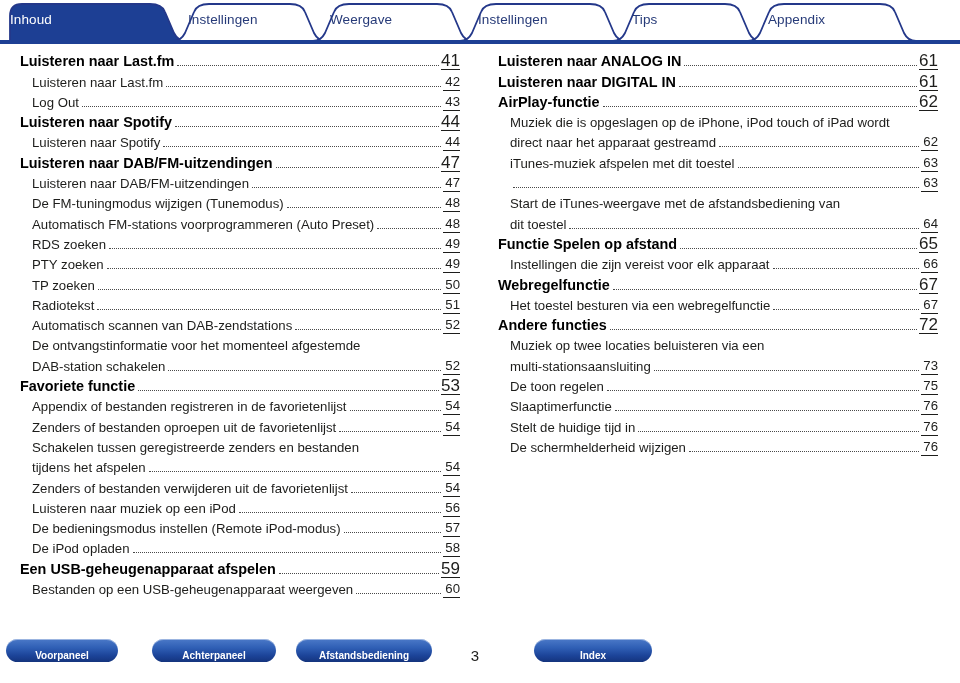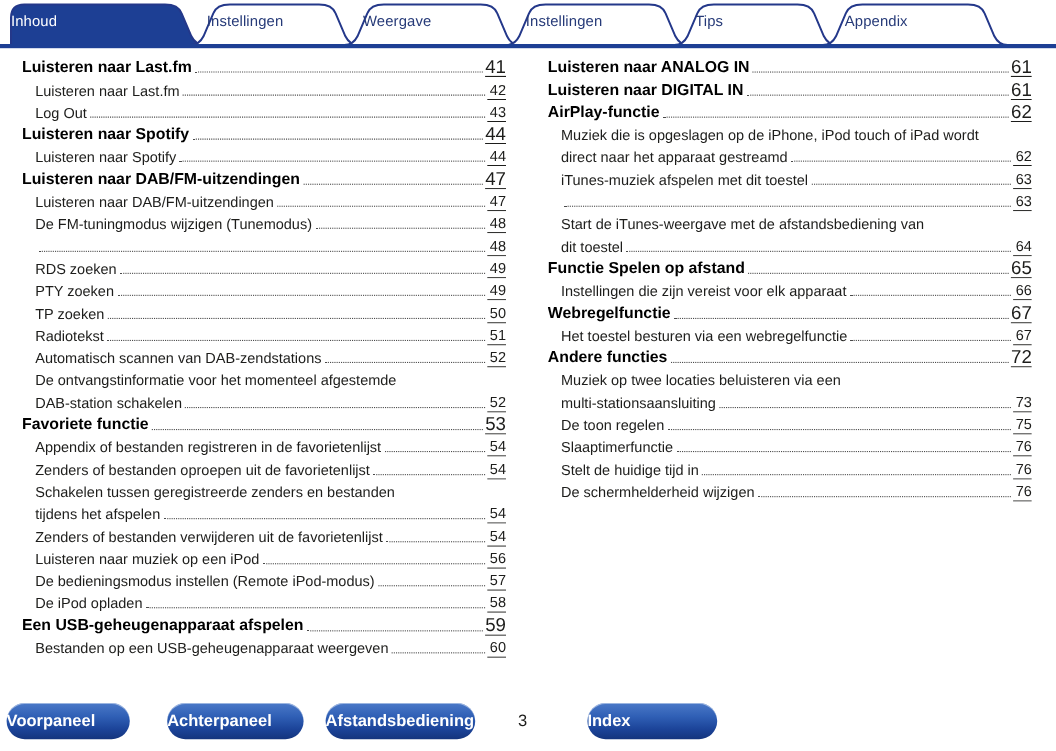--- a/index.html
+++ b/index.html
@@ -118,27 +118,28 @@
   #footer {
     position: absolute;
     left: 0;
     top: 630px;
     width: 960px;
     height: 53px;
   }
   .pill {
     position: absolute;
     top: 9px;
-    height: 33px;
+    height: 23px;
     border-radius: 17px;
     background: linear-gradient(180deg, #4b79c8 0%, #2f5fb5 38%, #1c4499 72%, #14347d 100%);
     box-shadow: inset 0 1px 0 rgba(255,255,255,0.45);
     color: #ffffff;
-    font-size: 15px;
+    font-size: 10px;
     font-weight: bold;
+    text-align: center;
     line-height: 33px;
     white-space: nowrap;
     cursor: pointer;
   }
   #btn-voorpaneel       { left: 6px;   width: 112px; }
   #btn-achterpaneel     { left: 152px; width: 124px; }
   #btn-afstandsbediening{ left: 296px; width: 136px; }
   #btn-index            { left: 534px; width: 118px; }
 
   #page-number {
@@ -230,20 +231,21 @@
         <span class="toc-text">Luisteren naar DAB/FM-uitzendingen</span>
         <span class="leader"></span>
         <span class="toc-page">47</span>
       </div>
       <div class="toc-row lvl2">
         <span class="toc-text">De FM-tuningmodus wijzigen (Tunemodus)</span>
         <span class="leader"></span>
         <span class="toc-page">48</span>
       </div>
       <div class="toc-row lvl2">
+        <span class="toc-text">Automatisch FM-stations voorprogrammeren (Auto Preset)</span>
         <span class="leader"></span>
         <span class="toc-page">48</span>
       </div>
       <div class="toc-row lvl2">
         <span class="toc-text">RDS zoeken</span>
         <span class="leader"></span>
         <span class="toc-page">49</span>
       </div>
       <div class="toc-row lvl2">
         <span class="toc-text">PTY zoeken</span>

